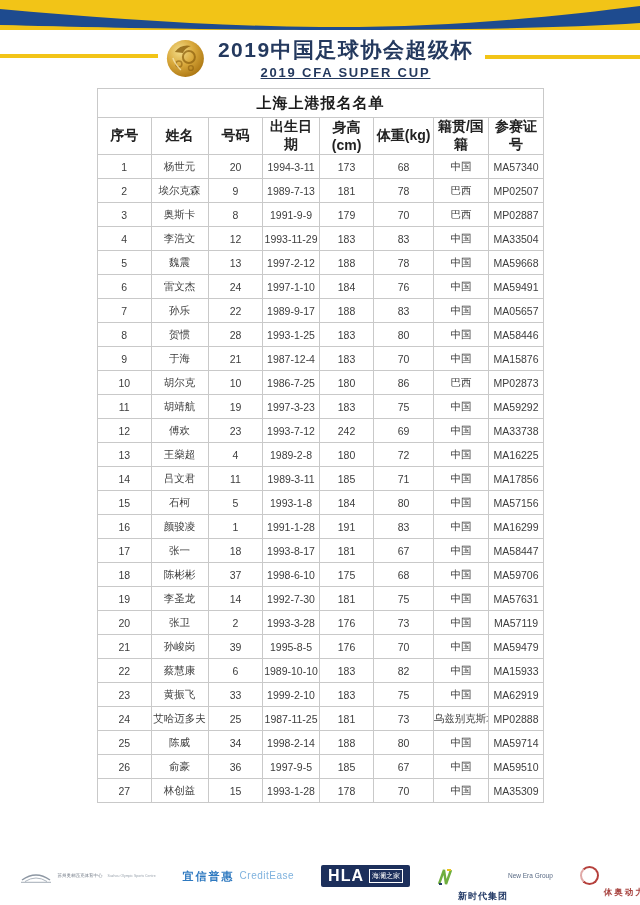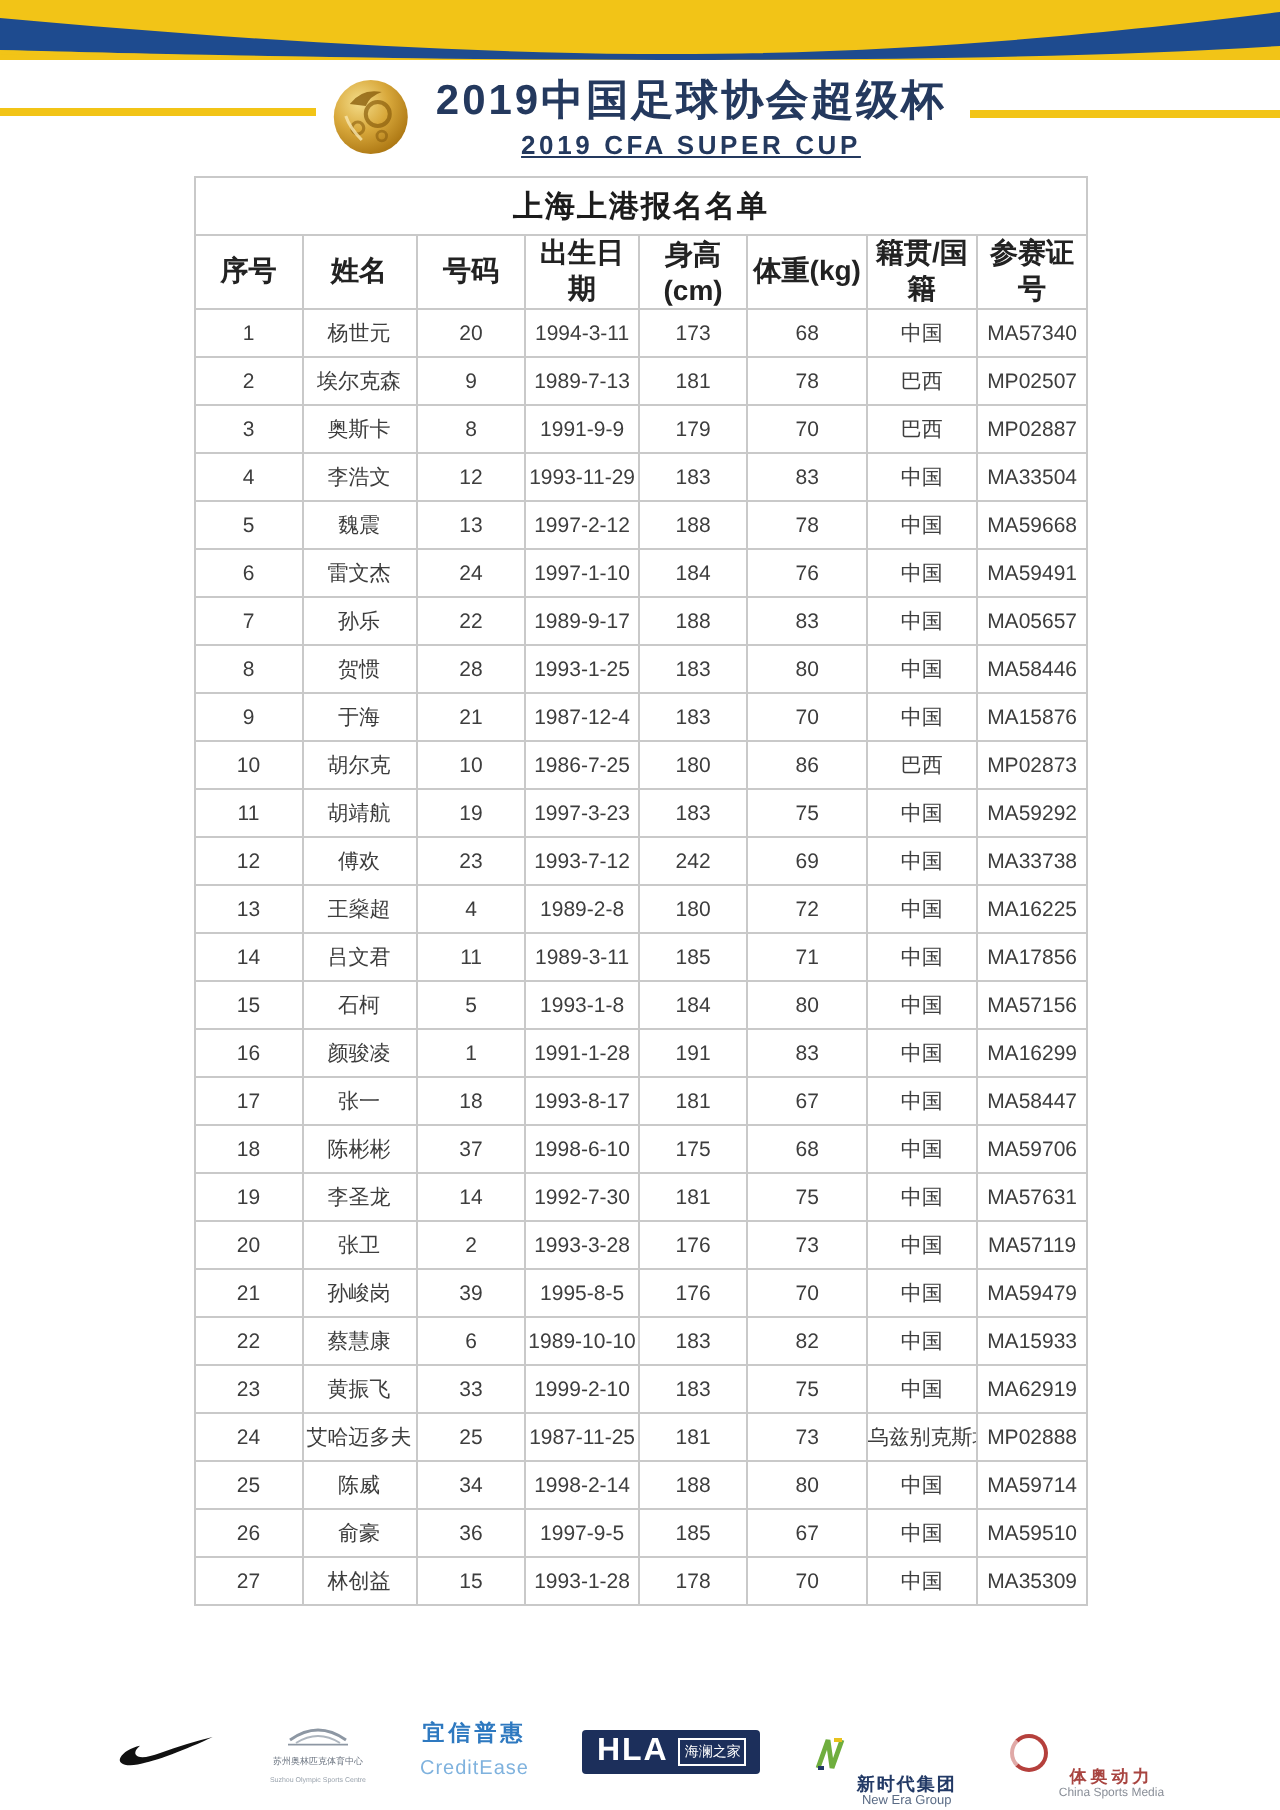--- a/index.html
+++ b/index.html
@@ -31,21 +31,21 @@
   th,td{border:1px solid #C9C9C9;text-align:center;padding:0;}
   .tbl-title th{height:28px;font-size:15px;font-weight:bold;color:#1c1c1c;letter-spacing:1px;}
   thead th.col{height:26px;font-size:14px;font-weight:bold;color:#222;}
   tbody td{height:23px;font-size:10.5px;color:#3d3d3d;white-space:nowrap;overflow:hidden;}
   col.c0{width:12%}col.c1{width:12.8%}col.c2{width:12.3%}col.c3{width:12.6%}
   col.c4{width:12.3%}col.c5{width:13.3%}col.c6{width:12.4%}col.c7{width:12.3%}
   
   .sponsors{position:absolute;left:0;top:852px;width:640px;height:48px;
     display:flex;justify-content:center;align-items:center;gap:27px;}
   .sponsor{display:flex;align-items:center;gap:5px;}
-  .sp-stack{display:flex;flex-direction:column;align-items:center;line-height:1.15;}
+  .sp-stack{display:flex;align-items:center;line-height:1.15;}
   .stadium-cn{font-size:4.5px;color:#6b7480;white-space:nowrap;}
   .stadium-en{font-size:3.5px;color:#9aa3ad;white-space:nowrap;}
   .ce-cn{font-size:11px;font-weight:bold;color:#2E79C0;letter-spacing:2px;white-space:nowrap;}
   .ce-en{font-size:10px;color:#7FB2DE;letter-spacing:.5px;white-space:nowrap;}
   .hla-box{background:#1C2F5B;color:#fff;height:22px;display:flex;align-items:center;
     gap:5px;padding:0 7px;border-radius:2px;}
   .hla-abbr{font-size:16px;font-weight:bold;letter-spacing:1px;}
   .hla-cn{font-size:7px;border:1px solid #fff;padding:1px 2px;white-space:nowrap;}
   .ne-cn{font-size:9px;font-weight:bold;color:#233A66;letter-spacing:1px;white-space:nowrap;margin-top:40px;}
   .ne-en{font-size:6.5px;color:#5a6b85;white-space:nowrap;}

